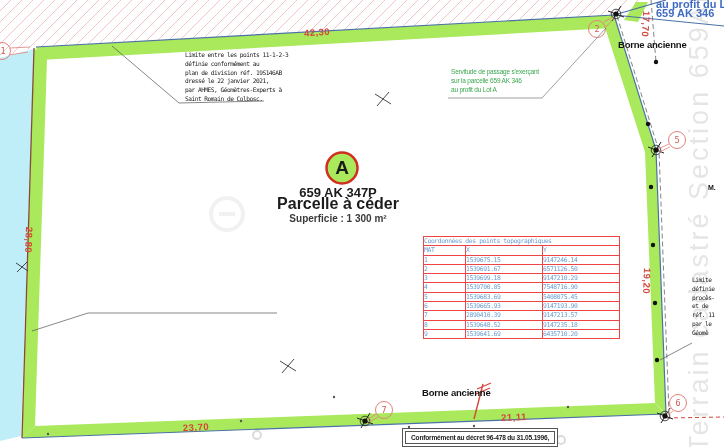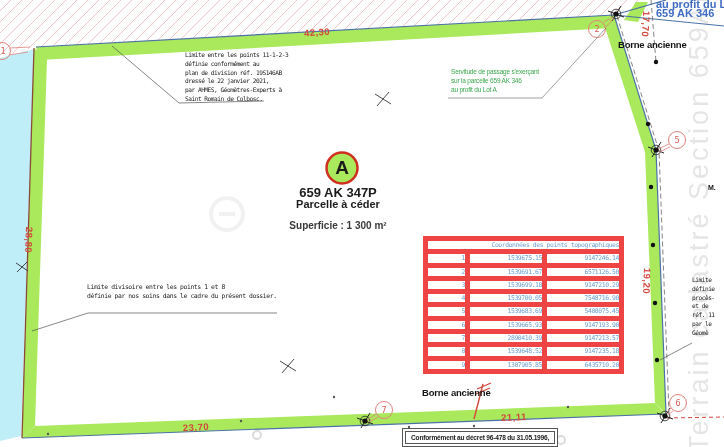--- a/index.html
+++ b/index.html
@@ -13,21 +13,21 @@
   .note-green{color:#3aa64e;font-size:6.5px;line-height:9px;letter-spacing:-0.2px;
         font-family:"Liberation Sans",sans-serif;}
   .borne{font-weight:bold;font-size:9.5px;color:#141414;letter-spacing:-0.2px;padding-left:43px;}
   .dim{color:#d3473c;font-size:9.5px;font-weight:bold;letter-spacing:0.5px;}
   .ptnum{color:#d05a50;font-size:8.5px;font-family:"DejaVu Sans Mono",monospace;}
   .blue-frag{color:#3f6cc2;font-weight:bold;font-size:11px;line-height:9px;}
   .parcel-txt{font-weight:bold;color:#1c1c1c;}
   .coord{position:absolute;left:423px;top:236px;border-collapse:collapse;width:196px;
          font-family:"DejaVu Sans Mono",monospace;font-size:6.4px;color:#6d9ecf;
          background:#fff;table-layout:fixed;}
-  .coord th,.coord td{border:5px solid #ef4444;text-align:right;padding:0;
+  .coord th,.coord td{border:1px solid #ef4444;text-align:left;padding:0;
          height:8.3px;line-height:8.3px;font-weight:normal;letter-spacing:-0.4px;}
   .wmark-v{font-size:27px;color:rgba(70,70,70,0.14);letter-spacing:3px;
          transform:rotate(-90deg);transform-origin:0 0;}
   .decree-outer{border:1px solid #555;padding:2px;background:#fff;display:inline-block;}
   .decree-inner{border:1px solid #555;padding:2px 5px;}
   .decree-txt{font-weight:bold;font-size:6.6px;color:#1a1a1a;white-space:nowrap;letter-spacing:-0.2px;}
   .faint-ring{border:2px solid rgba(0,0,0,0.14);border-radius:50%;width:6px;height:6px;}
 </style>
 </head>
 <body>
@@ -192,42 +192,38 @@
   <div class="abs borne" style="left:379px;top:387px;">Borne ancienne</div>
 
   <div class="abs ptnum ctr" style="left:3px;top:51px;">1</div>
   <div class="abs ptnum ctr" style="left:597px;top:29px;">2</div>
   <div class="abs ptnum ctr" style="left:677px;top:140px;">5</div>
   <div class="abs ptnum ctr" style="left:678px;top:403px;">6</div>
   <div class="abs ptnum ctr" style="left:384px;top:410px;">7</div>
 
   <div class="abs parcel-txt ctr" style="left:342px;top:168px;font-size:19px;">A</div>
   <div class="abs parcel-txt ctr" style="left:338px;top:192px;font-size:13px;">659 AK 347P</div>
-  <div class="abs parcel-txt ctr" style="left:338px;top:204px;font-size:11px;">Parcelle à céder</div>
-  <div class="abs parcel-txt ctr" style="left:338px;top:225px;font-size:10px;color:#3a3a3a;">Superficie : 1 300 m²</div>
+  <div class="abs parcel-txt ctr" style="left:338px;top:204px;font-size:16px;">Parcelle à céder</div>
+  <div class="abs parcel-txt ctr" style="left:338px;top:218px;font-size:10px;color:#3a3a3a;">Superficie : 1 300 m²</div>
 
   <div class="abs note" style="left:185px;top:51px;">
     <div>Limite entre les points 11-1-2-3</div>
     <div>définie conformément au</div>
     <div>plan de division réf. 19S146AB</div>
     <div>dressé le 22 janvier 2021,</div>
     <div>par AHMES, Géomètres-Experts à</div>
     <div>Saint Romain de Colbosc.</div>
   </div>
 
   <div class="abs note-green" style="left:451px;top:67px;">
     <div>Servitude de passage s'exerçant</div>
     <div>sur la parcelle 659 AK 346</div>
     <div>au profit du Lot A</div>
   </div>
 
-  <div class="abs note" style="left:87px;top:283px;font-size:6.4px;letter-spacing:-0.4px;">
-    <div>Limite divisoire entre les points 1 et 8</div>
-    <div>définie par nos soins dans le cadre du présent dossier.</div>
-  </div>
 
   <div class="abs note" style="left:692px;top:276px;">
     <div>Limite</div>
     <div>définie</div>
     <div>procès-</div>
     <div>et de</div>
     <div>réf. 11</div>
     <div>par le</div>
     <div>Géomè</div>
   </div>
@@ -249,20 +245,25 @@
     <colgroup>
         <col style="width:42px">
         <col style="width:77px">
         <col style="width:77px">
       </colgroup>
     <tbody>
         <tr>
       <th colspan="3">Coordonnées des points topographiques</th>
     </tr>
     <tr>
+      <th>MAT</th>
+      <th>X</th>
+      <th>Y</th>
+    </tr>
+    <tr>
           <td>1</td>
           <td>1539675.15</td>
           <td>9147246.14</td>
         </tr>
     <tr>
           <td>2</td>
           <td>1539691.67</td>
           <td>6571126.50</td>
         </tr>
     <tr>
@@ -290,19 +291,19 @@
           <td>2890410.39</td>
           <td>9147213.57</td>
         </tr>
     <tr>
           <td>8</td>
           <td>1539648.52</td>
           <td>9147235.18</td>
         </tr>
     <tr>
           <td>9</td>
-          <td>1307905.85</td>
+          <td>1539641.69</td>
           <td>6435710.20</td>
         </tr>
   </tbody>
     </table>
 
 </div>
 
 </body></html>

